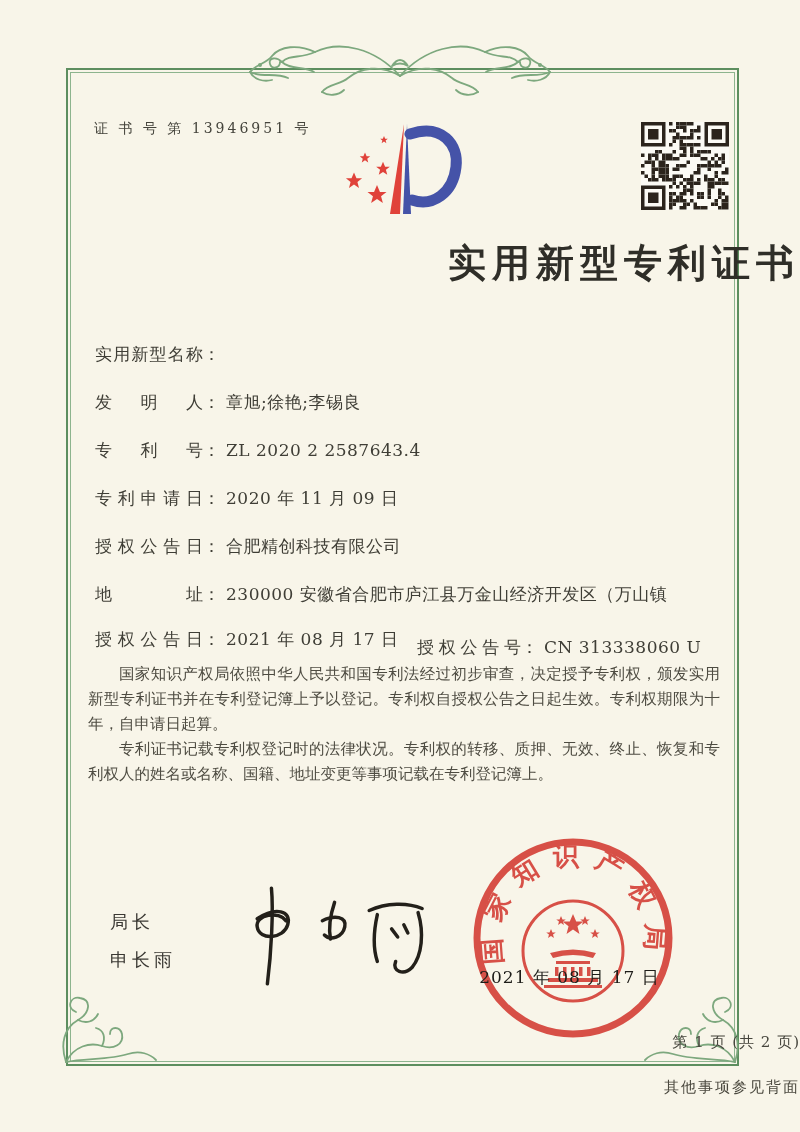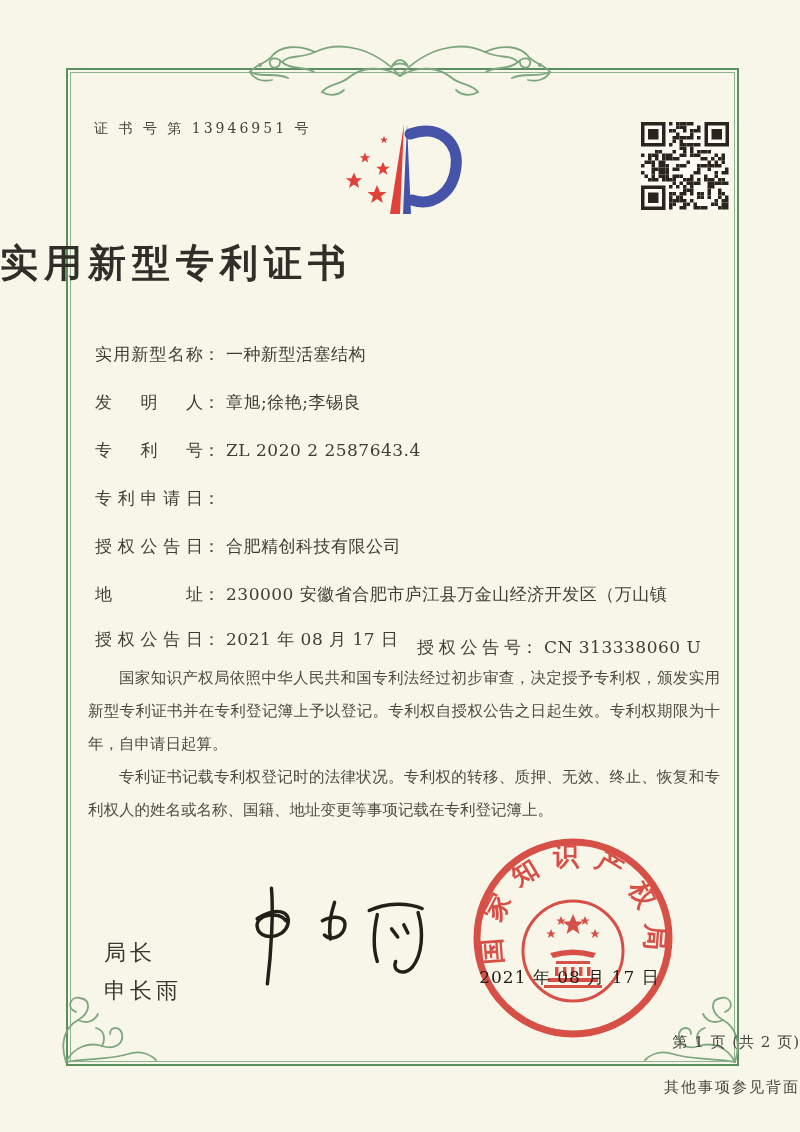--- a/index.html
+++ b/index.html
@@ -22,36 +22,36 @@
   .frame{position:absolute;left:66px;top:68px;width:669px;height:994px;border:2.5px solid var(--border-green);}
   .frame::after{content:"";position:absolute;inset:2px;border:1px solid var(--border-green-light);}
   .orn{position:absolute;pointer-events:none;}
   .orn-top{left:220px;top:34px;}
   .orn-bl{left:52px;top:990px;}
   .orn-br{left:634px;top:990px;transform:scaleX(-1);}
   .cert-no{position:absolute;left:94px;top:120px;font-size:14px;letter-spacing:3px;color:#45443c;}
   .logo{position:absolute;left:332px;top:110px;}
   .qr{position:absolute;left:641px;top:122px;}
   .title{
-    position:absolute;left:0;top:238px;width:100%;margin:0;text-align:left;
+    position:absolute;left:0;top:238px;width:100%;margin:0;text-align:right;
     font-size:38px;font-weight:600;letter-spacing:6px;color:#2f2e28;
   }
   .fields{position:absolute;left:95px;top:341px;width:622px;font-size:17px;color:var(--ink);}
   .frow{display:flex;align-items:flex-end;line-height:27px;margin-bottom:21px;position:relative;}
   .flabel{flex:0 0 108px;text-align:justify;text-align-last:justify;}
   .fcolon{flex:0 0 auto;margin:0 6px 0 0;}
   .fvalue{flex:0 0 auto;letter-spacing:.5px;max-width:470px;}
   .frow.addr{margin-bottom:18px;}
   .addr2{line-height:27px;margin:0 0 14px 58px;}
   .pair2{position:absolute;left:322px;top:0;display:flex;margin-top:8px;}
   .pair2 .flabel{flex:0 0 104px;}
-  .paras{position:absolute;left:88px;top:662px;width:632px;font-size:15.5px;line-height:33px;
+  .paras{position:absolute;left:88px;top:662px;width:632px;font-size:15.5px;line-height:25px;
          color:var(--ink-light);text-align:justify;}
   .paras p{margin:0;text-indent:2em;}
-  .signatory{position:absolute;left:104px;top:903px;font-size:22px;color:#3a3833;line-height:38px;letter-spacing:4px;margin-top:31px;}
+  .signatory{position:absolute;left:110px;top:903px;font-size:18px;color:#3a3833;line-height:38px;letter-spacing:4px;}
   .signature{position:absolute;left:228px;top:880px;}
   .seal{position:absolute;left:468px;top:833px;}
   .seal-date{position:absolute;left:462px;top:966px;width:215px;text-align:center;
              font-size:17px;color:#1d1c18;letter-spacing:1px;}
   .page-info{position:absolute;left:0;top:1033px;width:100%;text-align:right;font-size:15px;
              letter-spacing:1px;color:#45443c;}
   .back-note{position:absolute;left:0;top:1078px;width:100%;text-align:right;font-size:15px;
              letter-spacing:2px;color:#4a483e;}
   svg text.sealtxt{font-family:"DejaVu Serif","Liberation Serif",serif;font-weight:bold;}
 </style>
@@ -347,35 +347,35 @@
         <rect x="84" y="84" width="3.5" height="3.5"></rect>
       </g>
   </svg>
 
   <h1 class="title">实用新型专利证书</h1>
 
   <div class="fields">
     <div class="frow">
       <span class="flabel">实用新型名称</span>
         <span class="fcolon">：</span>
-        <span class="fvalue">一种新型活塞结构</span>
     </div>
     <div class="frow">
       <span class="flabel">发明人</span>
         <span class="fcolon">：</span>
         <span class="fvalue">章旭;徐艳;李锡良</span>
     </div>
     <div class="frow">
       <span class="flabel">专利号</span>
         <span class="fcolon">：</span>
         <span class="fvalue">ZL 2020 2 2587643.4</span>
     </div>
     <div class="frow">
       <span class="flabel">专利申请日</span>
         <span class="fcolon">：</span>
+        <span class="fvalue">2020 年 11 月 09 日</span>
     </div>
     <div class="frow">
       <span class="flabel">授权公告日</span>
         <span class="fcolon">：</span>
         <span class="fvalue">合肥精创科技有限公司</span>
     </div>
     <div class="frow addr">
       <span class="flabel">地址</span>
         <span class="fcolon">：</span>
         <span class="fvalue">230000 安徽省合肥市庐江县万金山经济开发区（万山镇</span>

